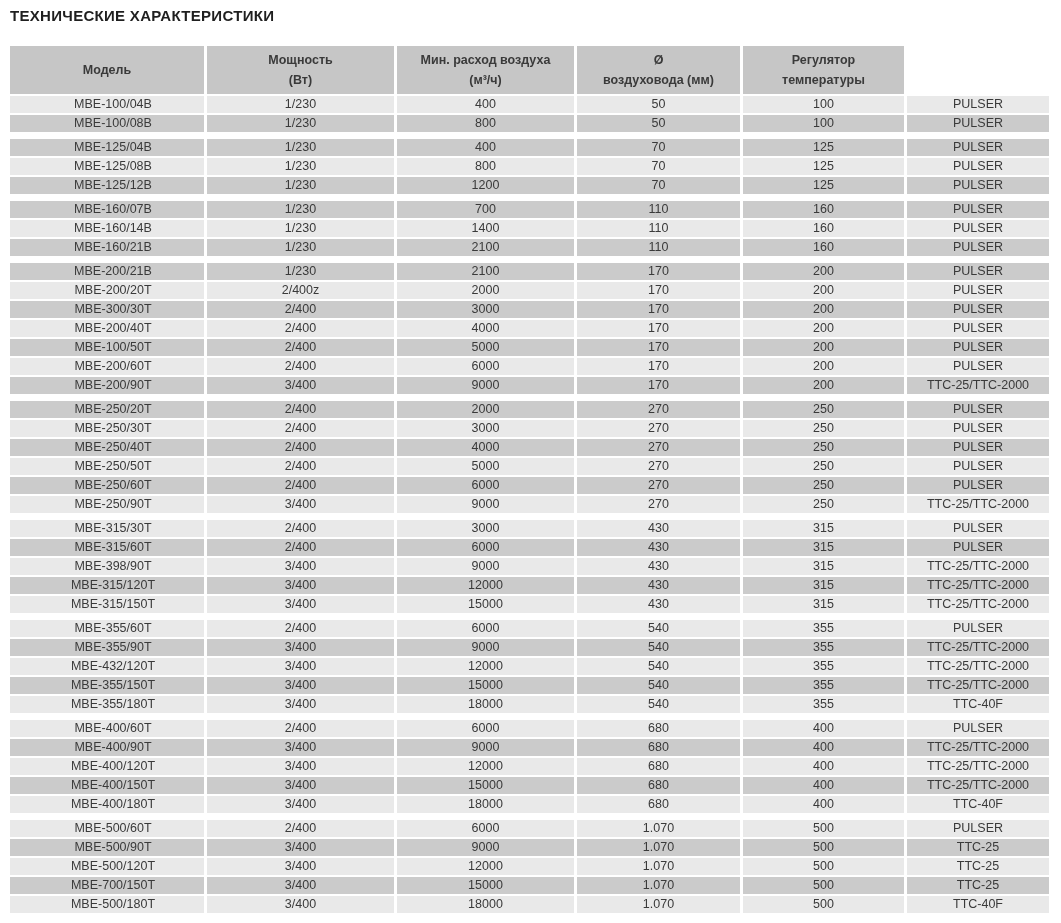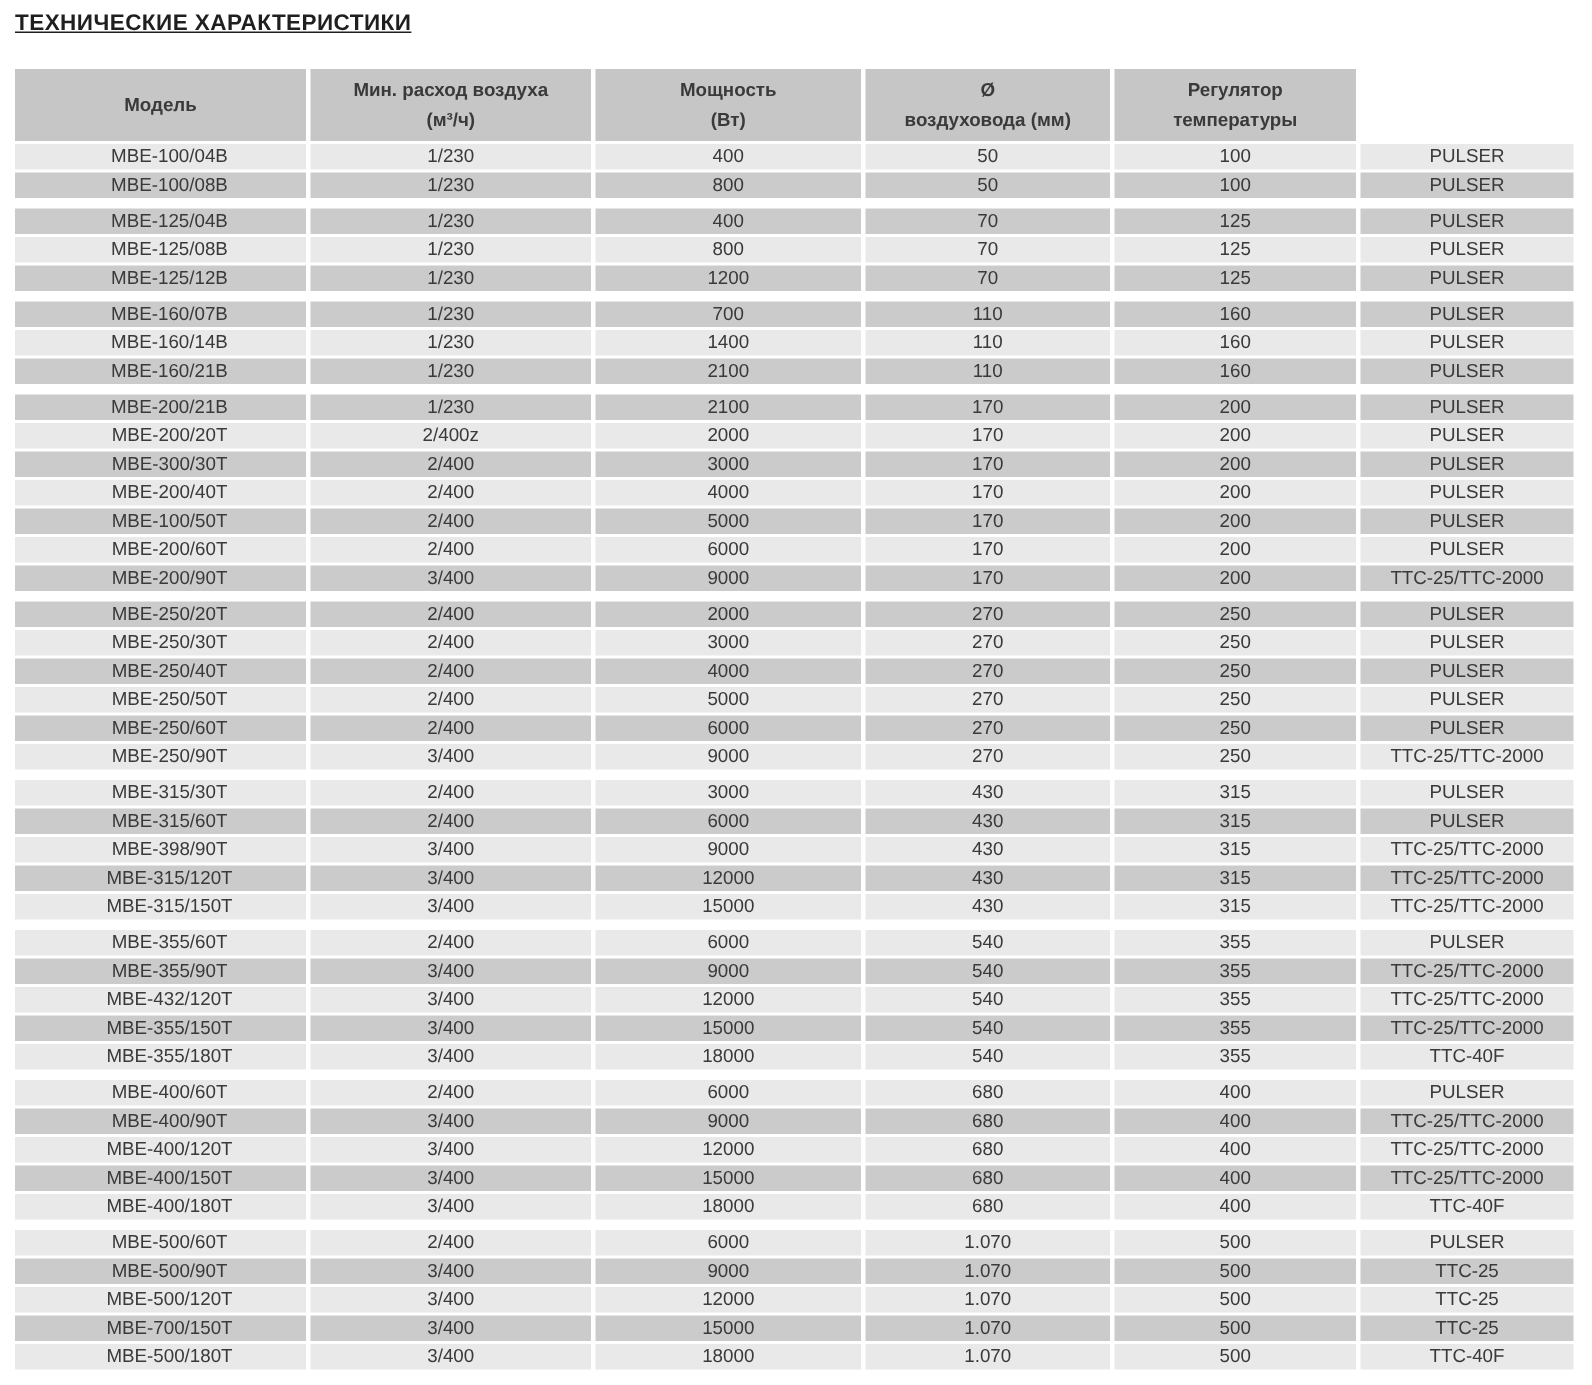--- a/index.html
+++ b/index.html
@@ -18,21 +18,20 @@
     font-family: "Liberation Sans", sans-serif;
     overflow: hidden;
   }
   .page { padding: 7px 10px 0 10px; }
   .page-title {
     margin: 0;
     font-size: 15px;
     font-weight: bold;
     color: var(--title);
     letter-spacing: 0.3px;
-    text-decoration: underline;
   }
   .spec-table { margin-top: 22px; width: 1040px; }
   .thead, .tr {
     display: grid;
     grid-template-columns: 194px 187px 177px 163px 161px 142px;
     column-gap: 3px;
   }
   .thead { margin-bottom: 2px; }
   .th {
     background: var(--header-bg);
@@ -67,26 +66,26 @@
 <body>
 
 <div class="page">
   <h1 class="page-title">ТЕХНИЧЕСКИЕ ХАРАКТЕРИСТИКИ</h1>
   <div class="spec-table">
     <div class="thead">
         <div class="th">
           <div>Модель</div>
         </div>
         <div class="th">
+          <div>Мощность</div>
+          <div>(Вт)</div>
+        </div>
+        <div class="th">
           <div>Мин. расход воздуха</div>
           <div>(м³/ч)</div>
-        </div>
-        <div class="th">
-          <div>Мощность</div>
-          <div>(Вт)</div>
         </div>
         <div class="th">
           <div>Ø</div>
           <div>воздуховода (мм)</div>
         </div>
         <div class="th">
           <div>Регулятор</div>
           <div>температуры</div>
         </div>
       </div>

